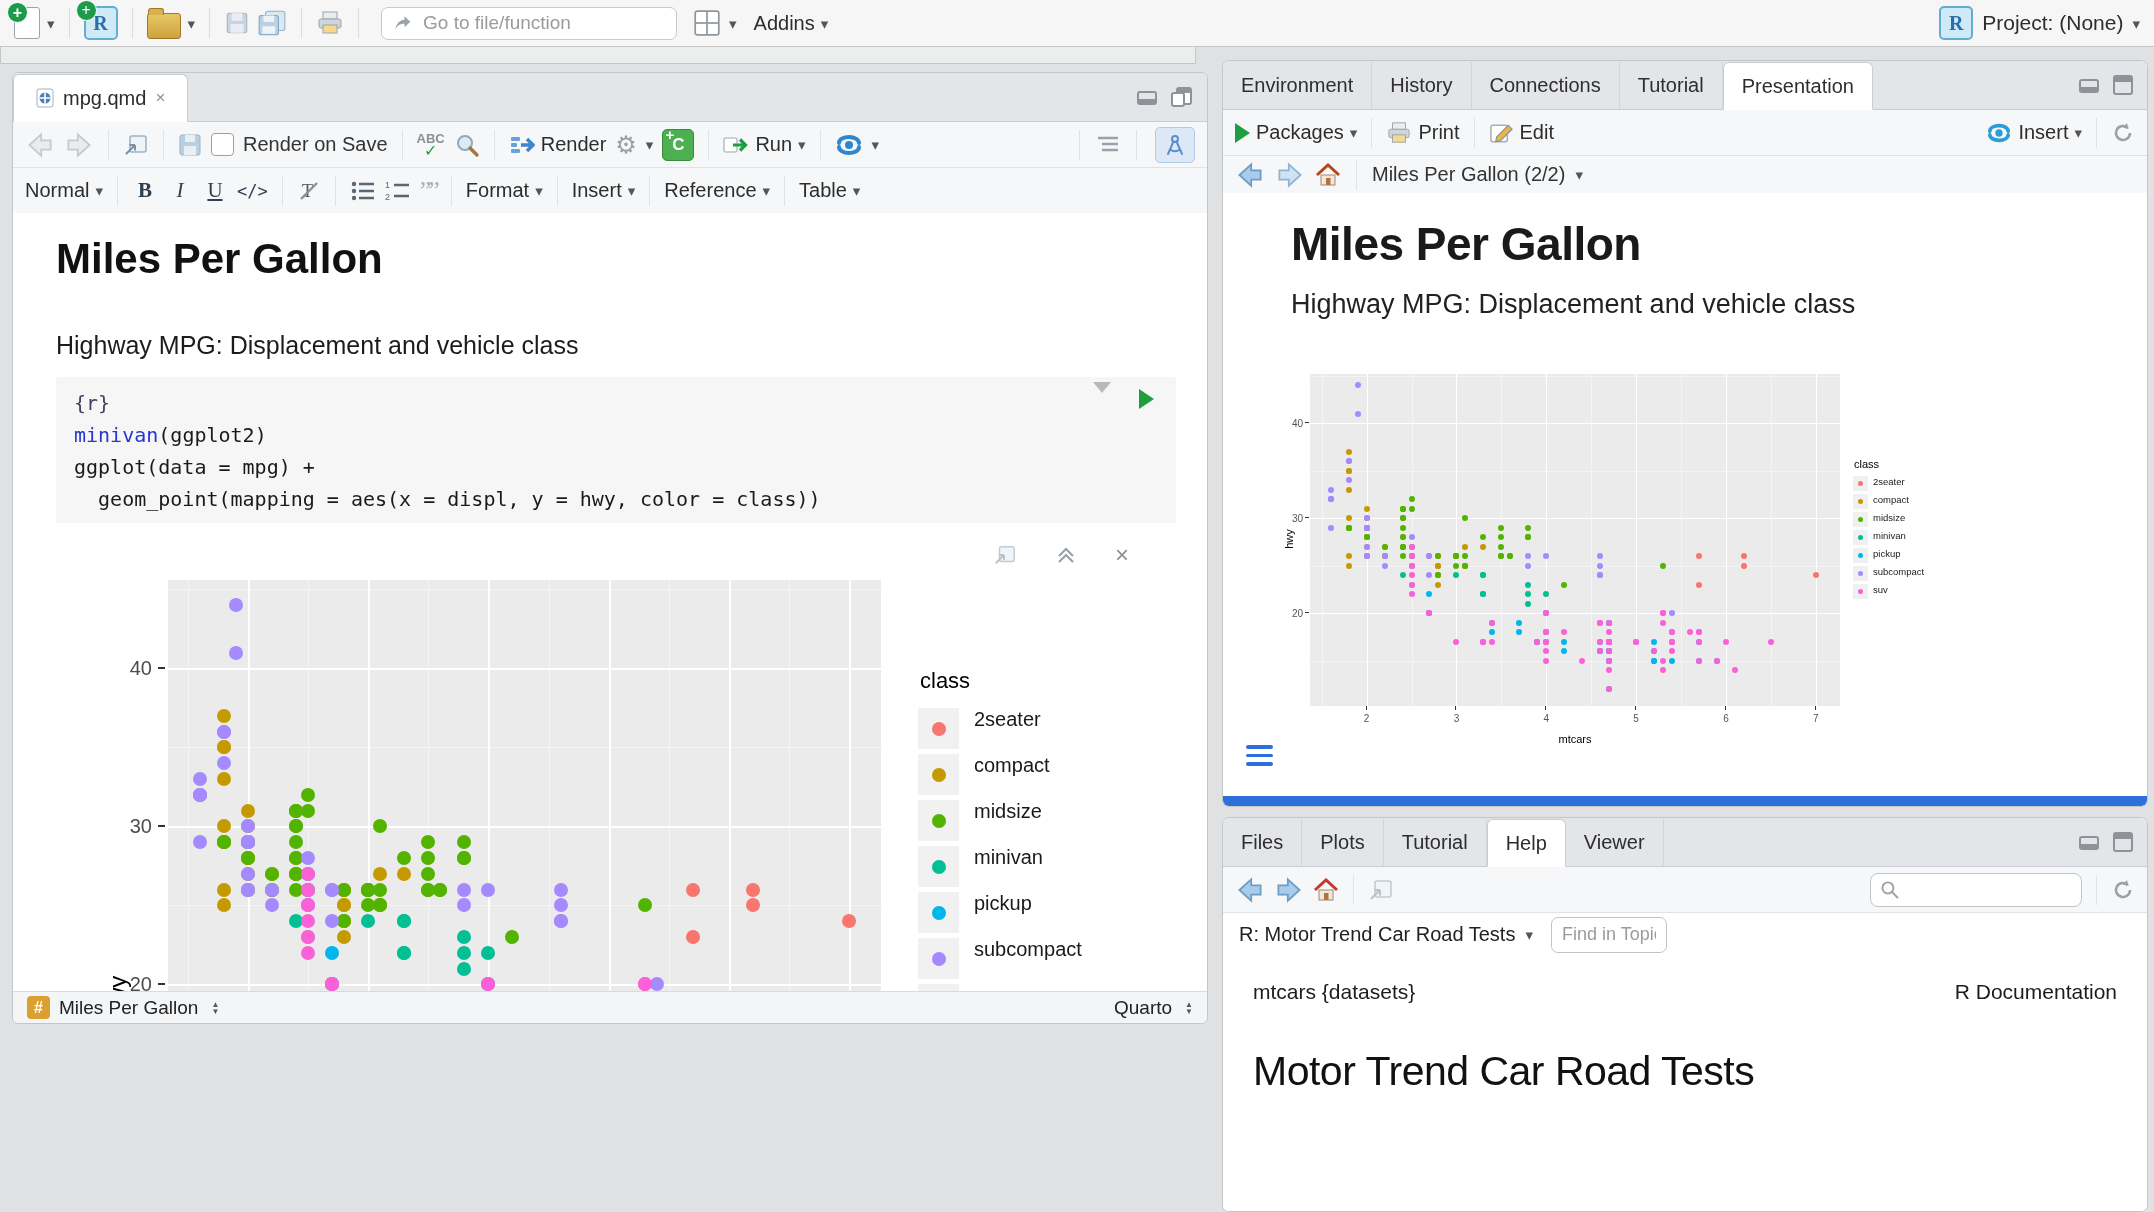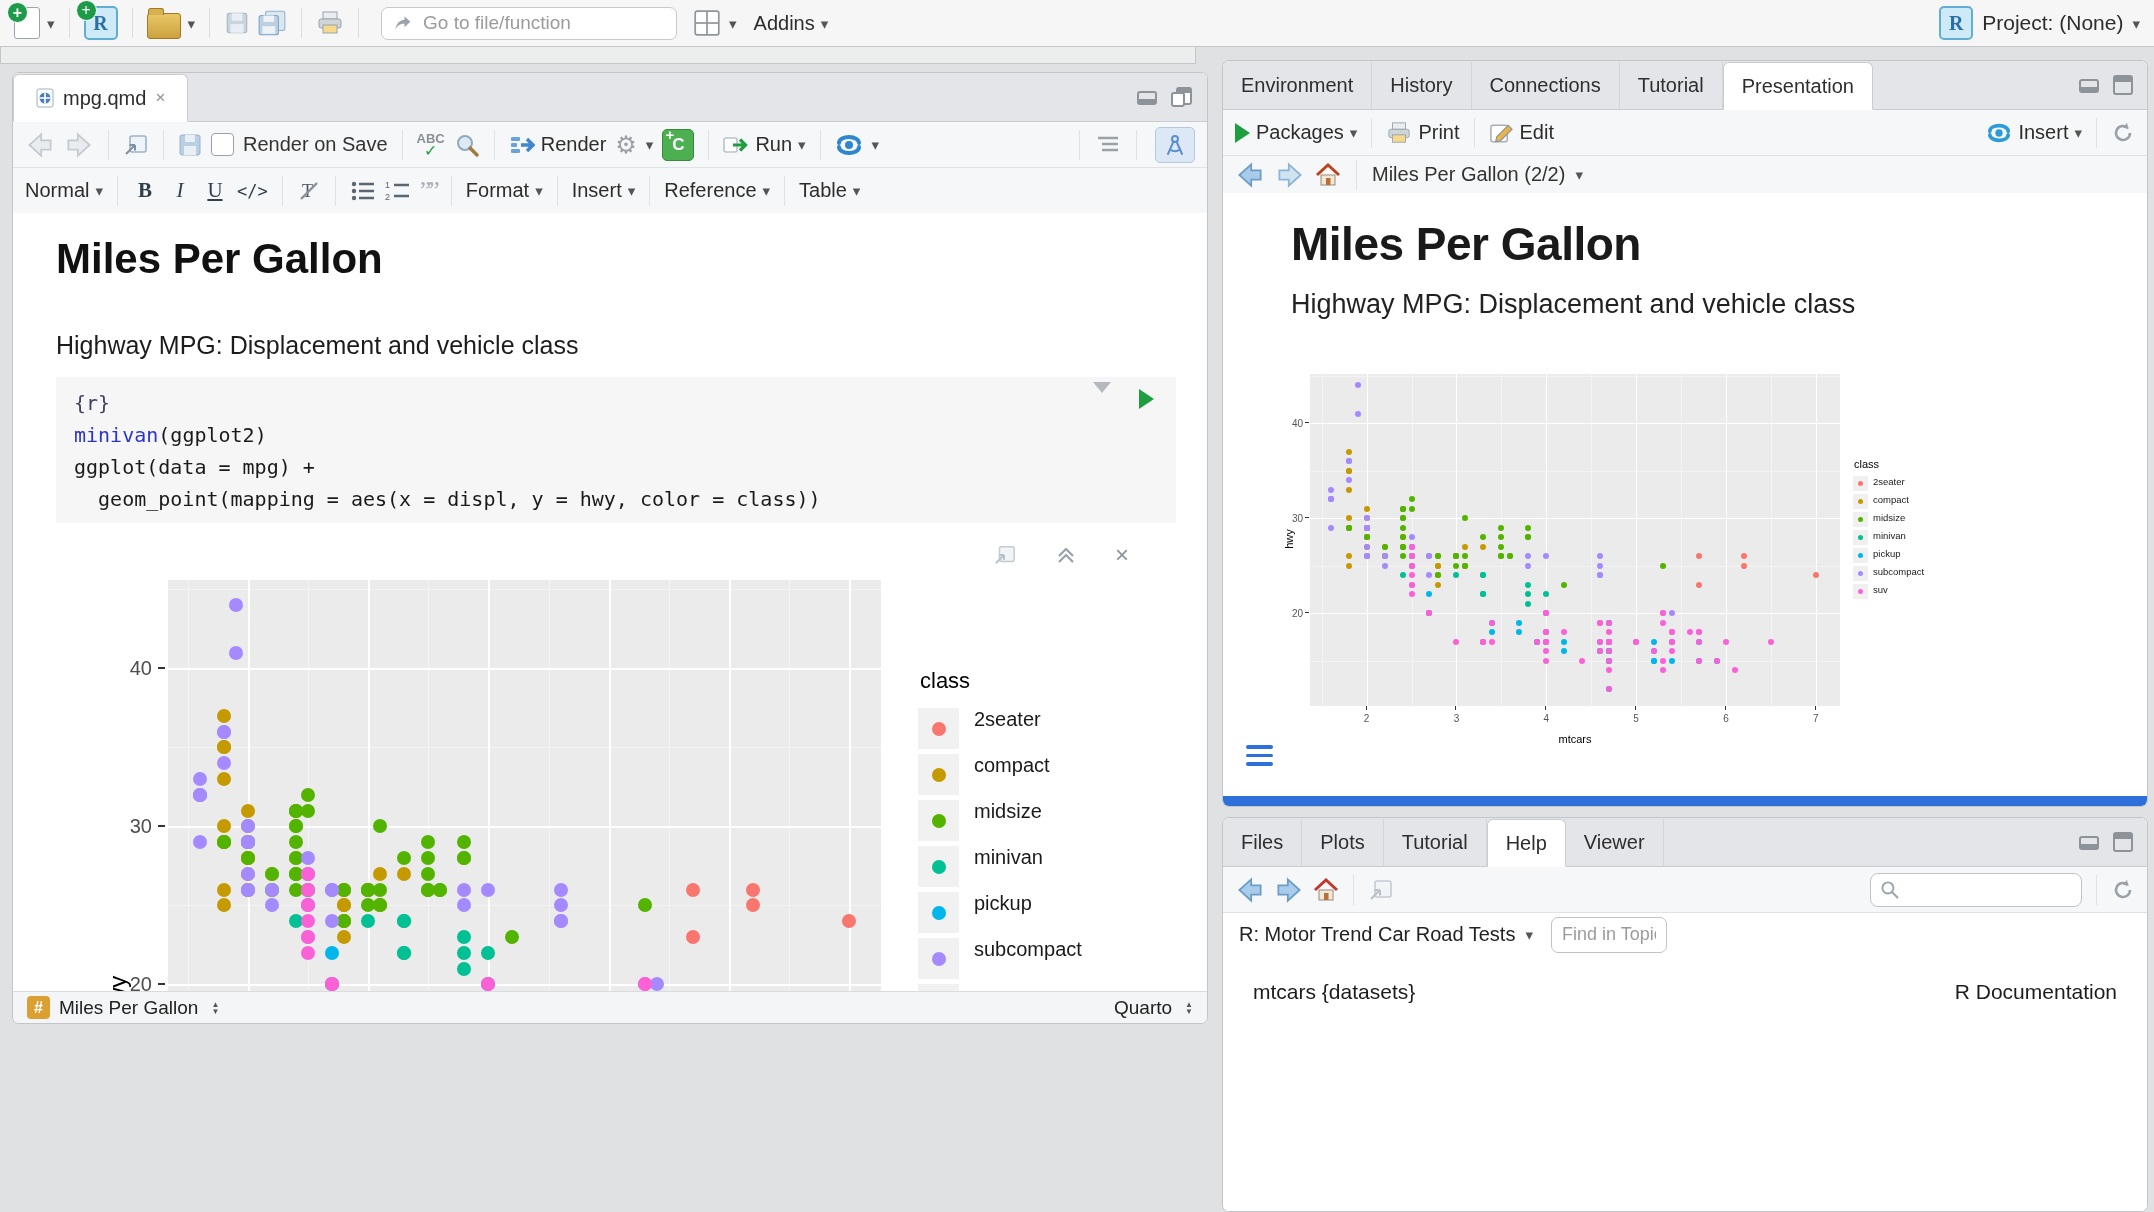--- a/index.html
+++ b/index.html
@@ -1215,14 +1215,15 @@
     <span>R: Motor Trend Car Road Tests</span>
     <span class="caret">▾</span>
     <input id="find-input" placeholder="Find in Topic" style="">
   </div>
 
   <div id="help-body">
     <div id="help-refrow">
       <span>mtcars {datasets}</span>
       <span class="right">R Documentation</span>
     </div>
+    <div id="help-title">Motor Trend Car Road Tests</div>
   </div>
 </div>
 
 </body></html>

